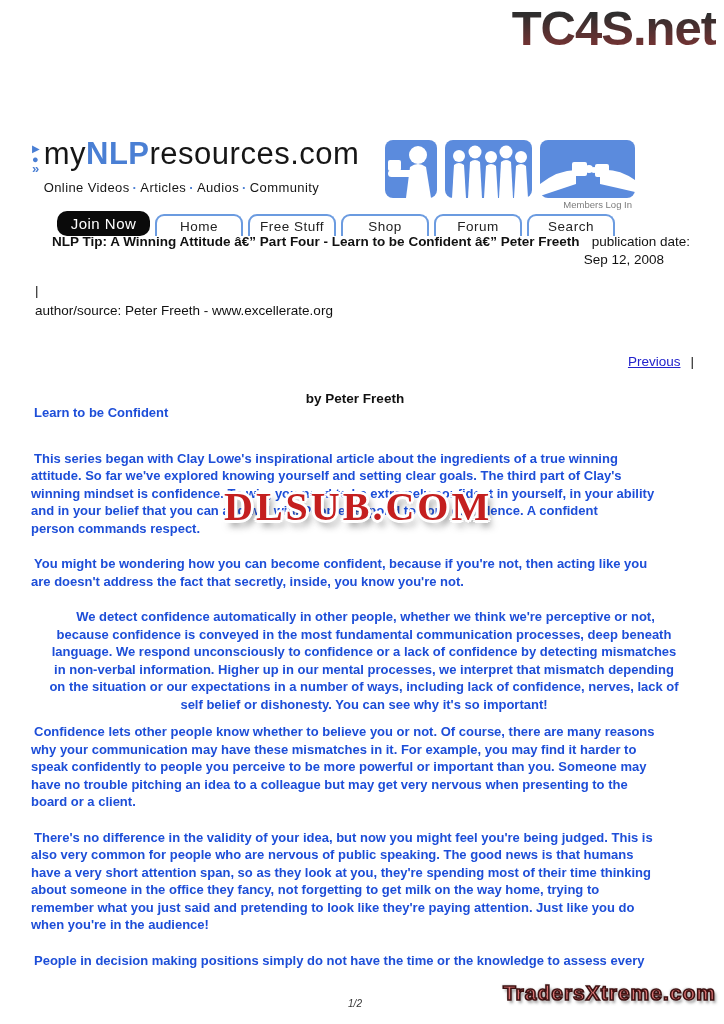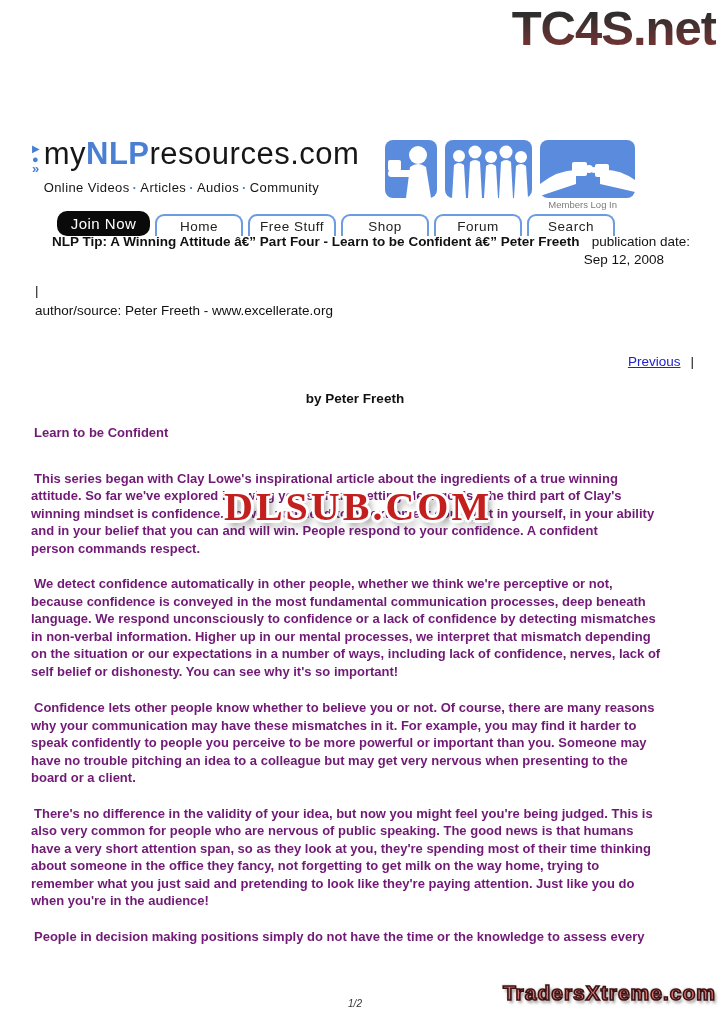--- a/index.html
+++ b/index.html
@@ -30,21 +30,21 @@
   .logo-icon .g3{font-size:13px;font-weight:bold;letter-spacing:-3px;}
   .logo-text{line-height:30px;}
   .logo-main{font-size:31px;letter-spacing:0.5px;color:#161616;}
   .logo-main .hl{color:#4a7fd4;font-weight:bold;}
   .tagline{font-size:13px;color:#161616;margin-top:4px;letter-spacing:0.4px;}
   .tagline .dot{color:#4a7fd4;font-weight:bold;padding:0 3px;}
 
   .tiles{position:absolute;top:140px;left:385px;display:flex;gap:8px;}
   .tile{background:#5b8bdd;border-radius:8px;height:58px;}
   .tile svg{display:block;}
-  .members{position:absolute;top:199px;left:369px;width:248px;text-align:right;
+  .members{position:absolute;top:199px;left:384px;width:248px;text-align:right;
     font-size:9.5px;color:#7b7b7b;}
 
   
   .nav{position:absolute;top:211px;left:57px;display:flex;gap:5px;align-items:flex-end;}
   .tab{box-sizing:border-box;width:88px;height:22px;border:2px solid #6b9be0;
     border-bottom:none;border-radius:9px 9px 0 0;background:#fff;color:#222;
     font-size:13.5px;letter-spacing:0.5px;display:flex;align-items:center;justify-content:center;}
   .tab.active{width:93px;height:25px;border:none;border-radius:10px;
     background:#0a0a0a;color:#fff;font-weight:normal;font-size:15px;}
 
@@ -57,25 +57,25 @@
   .pipe{margin-top:14px;}
   .author{margin-top:3px;}
 
   
   .prevrow{position:absolute;top:354px;right:30px;font-size:13.5px;}
   .prevrow a{color:#2222cc;text-decoration:underline;margin-right:10px;}
   .byline{position:absolute;top:391px;left:0;width:710px;text-align:center;
     font-weight:bold;font-size:13.5px;}
 
   
-  .article{position:absolute;top:424px;left:31px;width:666px;
-    font-weight:bold;font-size:13px;line-height:17.5px;color:#701a75;}
+  .article{position:absolute;top:404px;left:31px;width:666px;
+    font-weight:bold;font-size:13px;line-height:17.5px;color:#1d4ed8;}
   .article h2{font-size:13px;margin:0 0 28px;text-indent:3px;font-weight:bold;}
   .article p{white-space:pre-line;margin:0 0 18px;text-indent:3px;}
-  .article p.tight{margin-bottom:19px;}
+  .article p.tight{margin-bottom:10px;text-align:center;}
 
   
   .pagenum{position:absolute;top:998px;left:0;width:710px;text-align:center;
     font-size:10px;font-style:italic;color:#333;}
 </style>
 </head>
 <body>
 
 <div class="wm-top">TC4S.net</div>
 
@@ -158,20 +158,22 @@
 
 <div class="byline">by Peter Freeth</div>
 
 <div class="article">
   <h2>Learn to be Confident</h2>
   <p>This series began with Clay Lowe's inspirational article about the ingredients of a true winning
 attitude. So far we've explored knowing yourself and setting clear goals. The third part of Clay's
 winning mindset is confidence. To win, you need to be extremely confident in yourself, in your ability
 and in your belief that you can and will win. People respond to your confidence. A confident
 person commands respect.</p>
+  <p>You might be wondering how you can become confident, because if you're not, then acting like you
+are doesn't address the fact that secretly, inside, you know you're not.</p>
   <p class="tight">We detect confidence automatically in other people, whether we think we're perceptive or not,
 because confidence is conveyed in the most fundamental communication processes, deep beneath
 language. We respond unconsciously to confidence or a lack of confidence by detecting mismatches
 in non-verbal information. Higher up in our mental processes, we interpret that mismatch depending
 on the situation or our expectations in a number of ways, including lack of confidence, nerves, lack of
 self belief or dishonesty. You can see why it's so important!</p>
   <p>Confidence lets other people know whether to believe you or not. Of course, there are many reasons
 why your communication may have these mismatches in it. For example, you may find it harder to
 speak confidently to people you perceive to be more powerful or important than you. Someone may
 have no trouble pitching an idea to a colleague but may get very nervous when presenting to the

